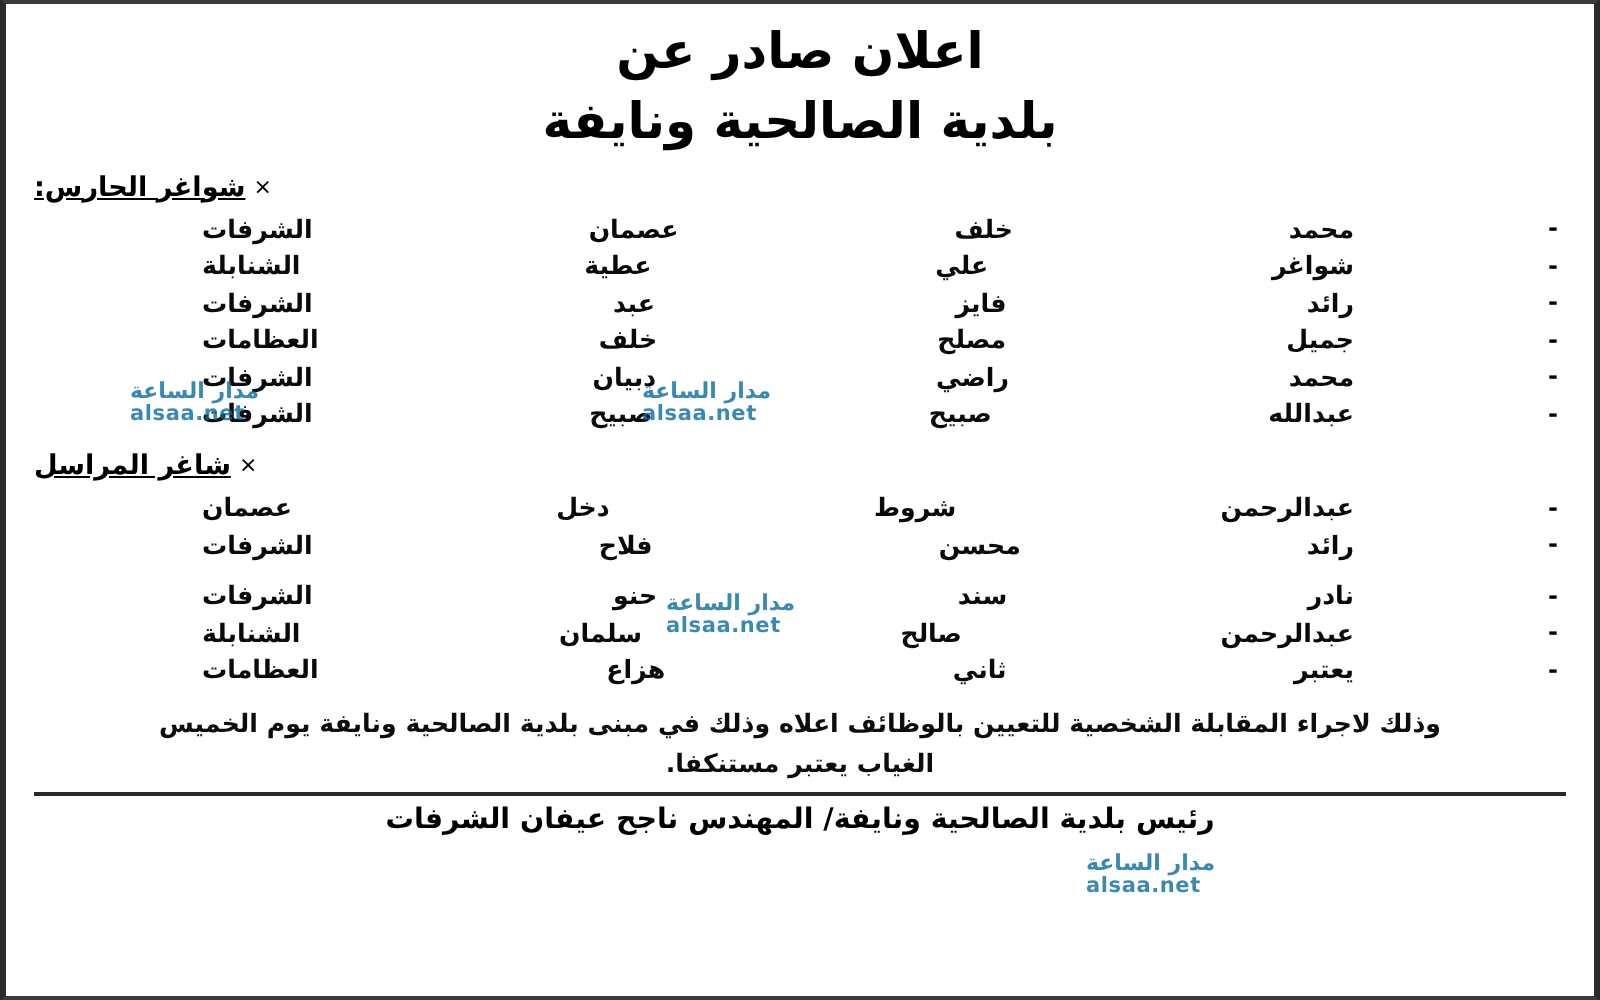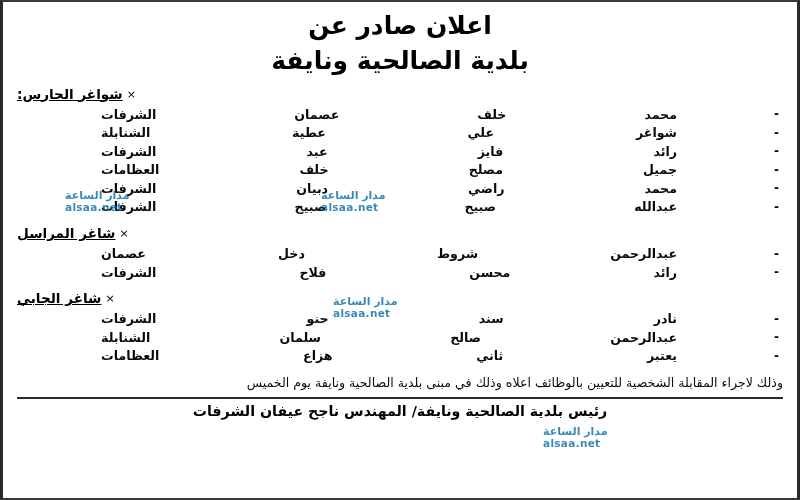--- a/index.html
+++ b/index.html
@@ -142,24 +142,24 @@
     white-space: nowrap;
   }
   .name-cell .word {
     display: inline-block;
   }
 
   
   .closing {
     margin-top: 8px;
     font-size: 12.6px;
-    font-weight: normal;
+    font-weight: bold;
     line-height: 1.60;
     color: #0d0d0d;
-    text-align: right;
+    text-align: center;
   }
   .closing .line {
     display: block;
     white-space: nowrap;
   }
 
   
   .sign-rule {
     margin-top: 4px;
     border-top: 2px solid #2b2b2b;
@@ -281,21 +281,20 @@
               <span class="name-cell">
                 <span class="word">رائد</span>
                 <span class="word">محسن</span>
                 <span class="word">فلاح</span>
                 <span class="word">الشرفات</span>
               </span>
             </li>
           </ul>
         </div>
         <div class="section">
-          <div class="section-header"><span class="x-mark">×</span><span>شاغر الجابي</span></div>
           <ul class="name-list">
             <li class="name-row">
               <span class="dash">-</span>
               <span class="name-cell">
                 <span class="word">نادر</span>
                 <span class="word">سند</span>
                 <span class="word">حنو</span>
                 <span class="word">الشرفات</span>
               </span>
             </li>
@@ -316,20 +315,21 @@
                 <span class="word">هزاع</span>
                 <span class="word">العظامات</span>
               </span>
             </li>
           </ul>
         </div>
       </div>
 
     <div class="closing">
       <span class="line">وذلك لاجراء المقابلة الشخصية للتعيين بالوظائف اعلاه وذلك في مبنى بلدية الصالحية ونايفة يوم الخميس</span>
+      <span class="line">الغياب يعتبر مستنكفا.</span>
     </div>
 
     <div class="sign-rule"></div>
     <div class="signature">رئيس بلدية الصالحية ونايفة/ المهندس ناجح عيفان الشرفات</div>
 
   </div>
 
   <div class="watermark wm-1">
     <span class="wm-ar">مدار الساعة</span>
     <span class="wm-en">alsaa.net</span>

